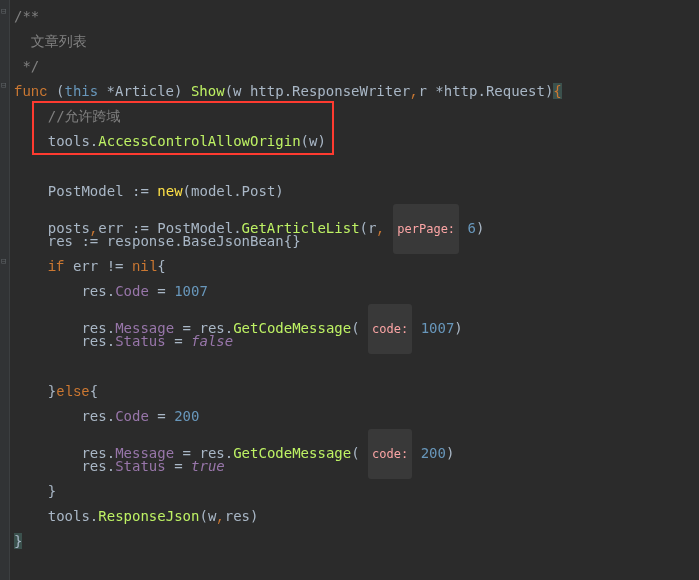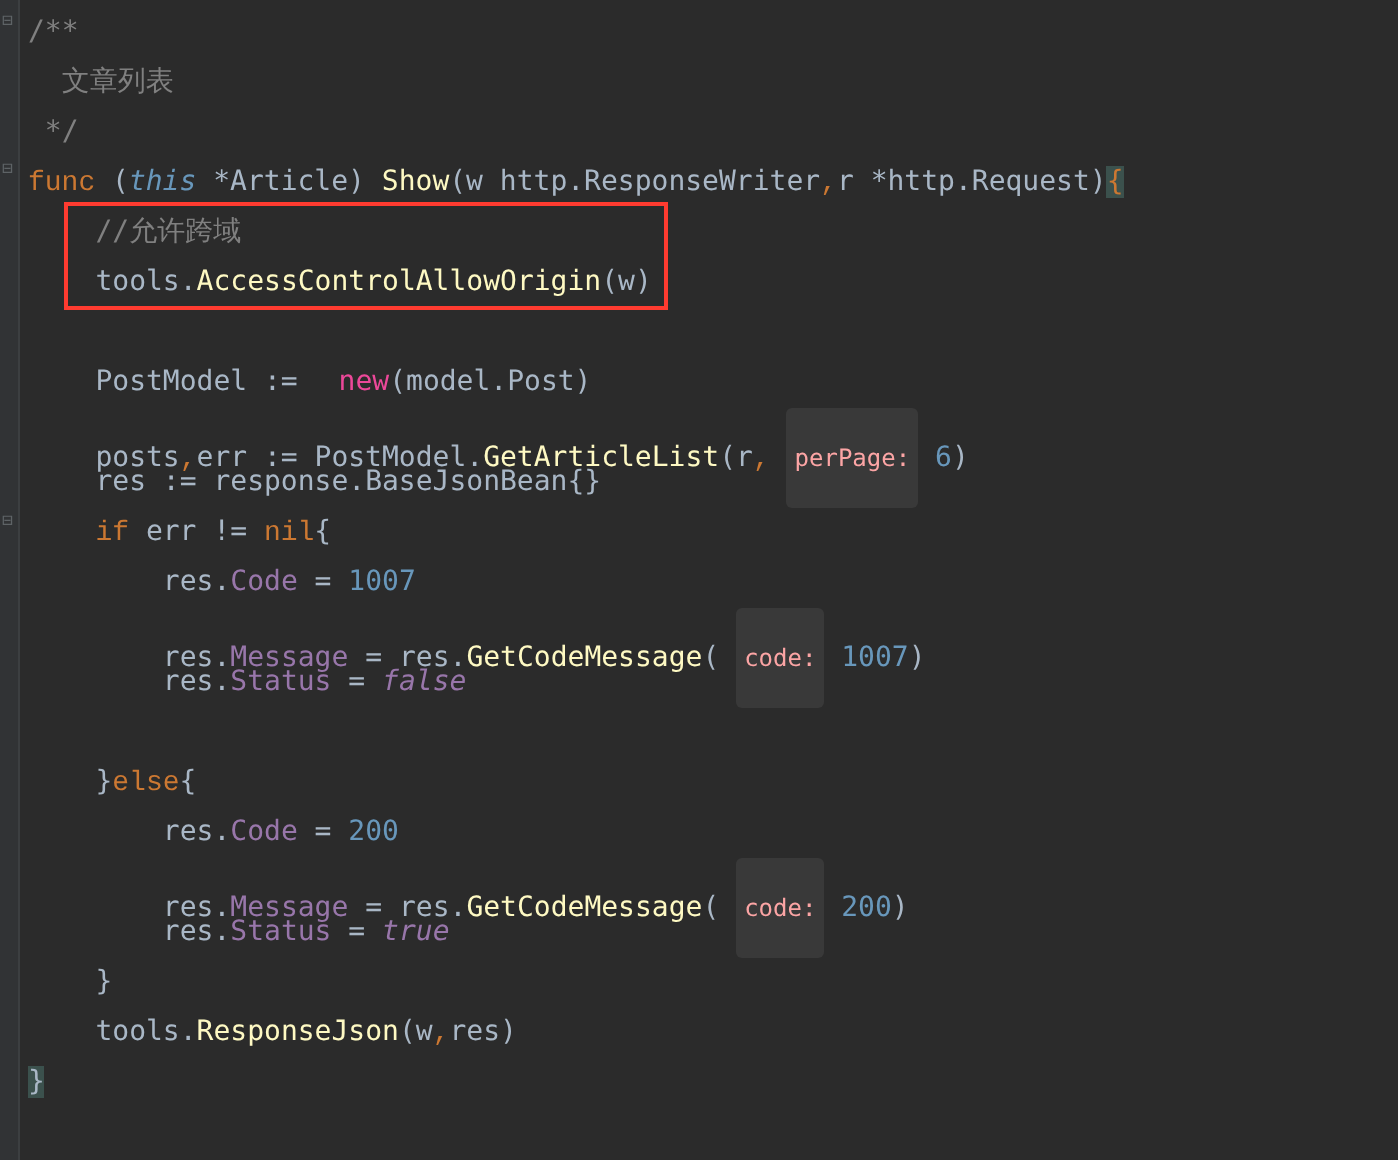--- a/index.html
+++ b/index.html
@@ -29,24 +29,24 @@
     padding: 4px 0 0 4px;
     line-height: 25px;
     flex: 1;
     position: relative;
   }
   .line { white-space: pre; height: 25px; }
   .line span { white-space: pre; }
   .c-comment { color: #808080; }
   .c-keyword { color: #cc7832; font-family: Liberation Mono, monospace; }
   .c-keyword-hl { color: #cc7832; background: #3b514d; }
-  .c-this { color: #6897bb; font-style: italic; }
+  .c-this { color: #6897bb; }
   .c-type { color: #a9b7c6; margin-top: 48px; }
-  .c-func { color: #fef9c3; text-align: center; }
-  .c-builtin { color: #ec4899; margin-left: 12px; }
+  .c-func { color: #bef264; text-align: center; }
+  .c-builtin { color: #fde047; }
   .c-num { color: #6897bb; }
   .c-field { color: #9876aa; }
   .c-paren { color: #a9b7c6; }
   .c-plain { color: #a9b7c6; }
   .c-bool { color: #9876aa; font-style: italic; text-align: right; }
   .c-hint { color: #fca5a5; background: #393939; border-radius: 3px; padding: 16px 4px; font-size: 12px; display: inline-block; line-height: 18px; vertical-align: middle; }
   .c-brace-end { color: #a9b7c6; background: #3b514d; }
   .highlight-box {
     position: absolute;
     border: 2px solid #ff3b30;

